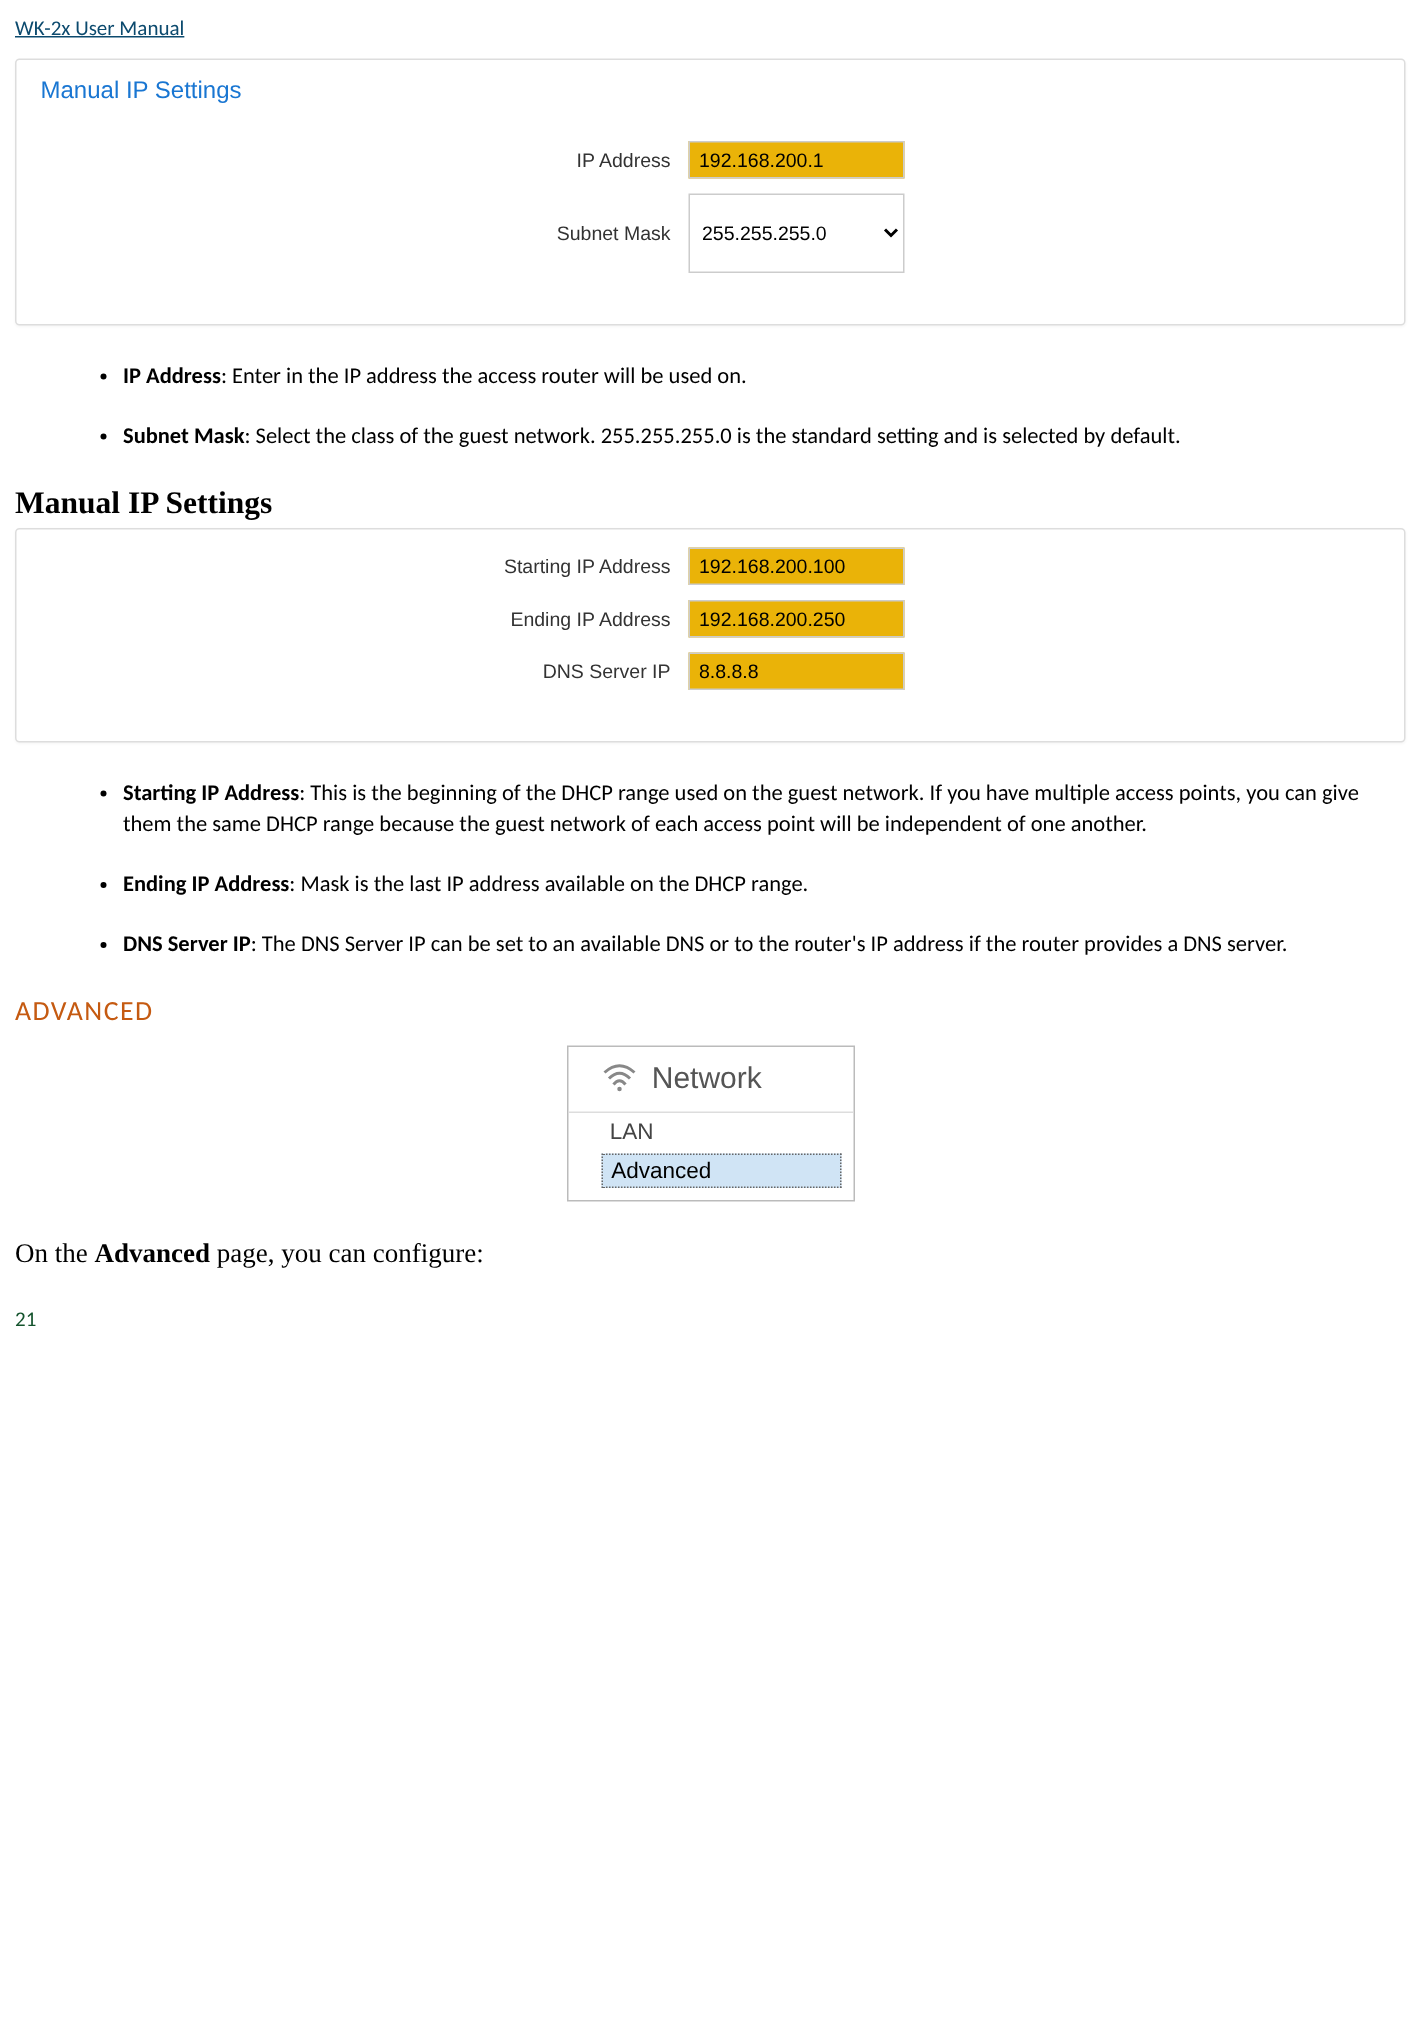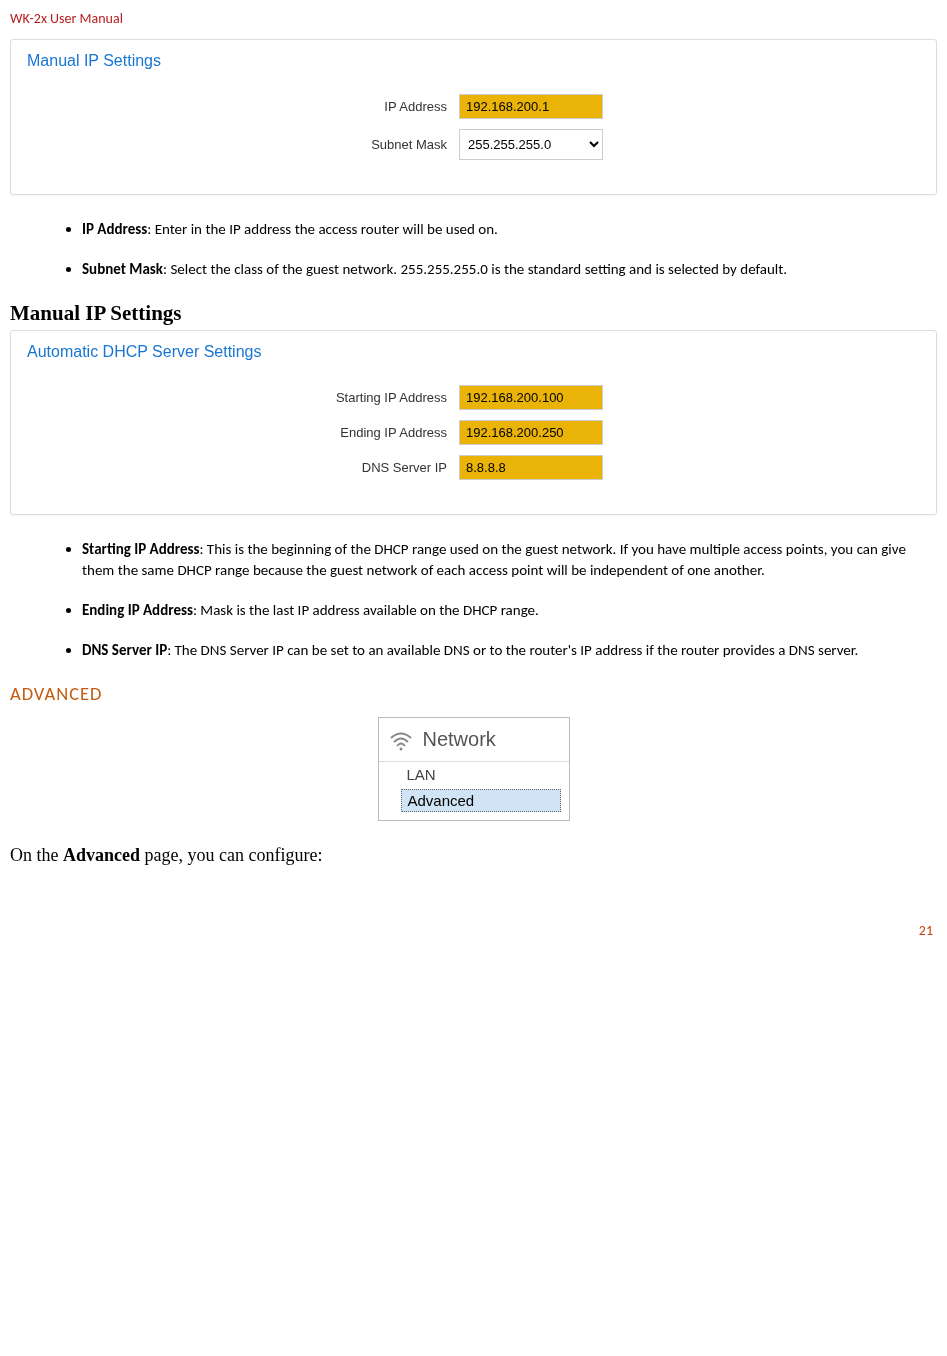--- a/index.html
+++ b/index.html
@@ -6,22 +6,23 @@
     font-family: Calibri, Arial, sans-serif;
     font-size: 15px;
     color: #000;
     margin: 0;
     padding: 0 10px;
     width: 927px;
     background: #fff;
   }
   .header-text {
     font-size: 14px;
-    color: #b91c1c;
+    color: #0c4a6e;
     margin: 10px 0 12px 0;
+    text-decoration: underline;
   }
   .panel {
     border: 1px solid #ddd;
     border-radius: 3px;
     background: #fff;
     padding: 12px 16px 24px 16px;
     margin-bottom: 24px;
     box-shadow: 0 1px 2px rgba(0,0,0,0.04);
   }
   .panel-title {
@@ -46,21 +47,21 @@
   .form-input {
     width: 130px;
     padding: 4px 6px;
     font-size: 13px;
     border: 1px solid #ccc;
     background: #eab308;
     font-family: 'Segoe UI', Arial, sans-serif;
   }
   .form-select {
     width: 144px;
-    padding: 6px 4px;
+    padding: 17px 4px;
     font-size: 13px;
     border: 1px solid #ccc;
     background: #fff;
     font-family: 'Segoe UI', Arial, sans-serif;
   }
   ul.bullets {
     list-style-type: disc;
     padding-left: 72px;
     margin: 0 0 20px 0;
   }
@@ -89,22 +90,22 @@
     margin-bottom: 24px;
   }
   .menu-box {
     width: 190px;
     border: 1px solid #bbb;
     font-family: 'Segoe UI', Arial, sans-serif;
     background: #fff;
   }
   .menu-header {
     display: flex;
-    align-items: flex-end;
-    padding: 10px 12px 10px 10px;
+    align-items: flex-start;
+    padding: 10px 12px 10px 22px;
     font-size: 20px;
     color: #555;
     border-bottom: 1px solid #ddd;
   }
   .wifi-icon {
     width: 24px;
     height: 20px;
     margin-right: 10px;
     position: relative;
     display: inline-block;
@@ -120,24 +121,24 @@
     color: #000;
     margin: 2px 8px 8px 22px;
     padding: 2px 6px;
   }
   .body-text {
     font-family: "Times New Roman", Times, serif;
     font-size: 18px;
     margin: 0 0 0 0;
   }
   .page-num {
-    text-align: right;
+    text-align: left;
     font-size: 14px;
-    color: #c2410c;
-    margin-top: 56px;
+    color: #14532d;
+    margin-top: 25px;
     padding-right: 4px;
   }
 </style>
 </head>
 <body>
 
 <div class="header-text">WK-2x User Manual</div>
 
 <div class="panel">
   <div class="panel-title">Manual IP Settings</div>
@@ -158,21 +159,20 @@
     <span class="bold">IP Address</span><span>: Enter in the IP address the access router will be used on.</span>
   </li>
   <li>
     <span class="bold">Subnet Mask</span><span>: Select the class of the guest network. 255.255.255.0 is the standard setting and is selected by default.</span>
   </li>
 </ul>
 
 <h2 class="section-heading">Manual IP Settings</h2>
 
 <div class="panel">
-  <div class="panel-title">Automatic DHCP Server Settings</div>
   <div class="form-row">
     <div class="form-label">Starting IP Address</div>
     <input class="form-input" value="192.168.200.100" style="">
   </div>
   <div class="form-row">
     <div class="form-label">Ending IP Address</div>
     <input class="form-input" value="192.168.200.250" style="">
   </div>
   <div class="form-row">
     <div class="form-label">DNS Server IP</div>

